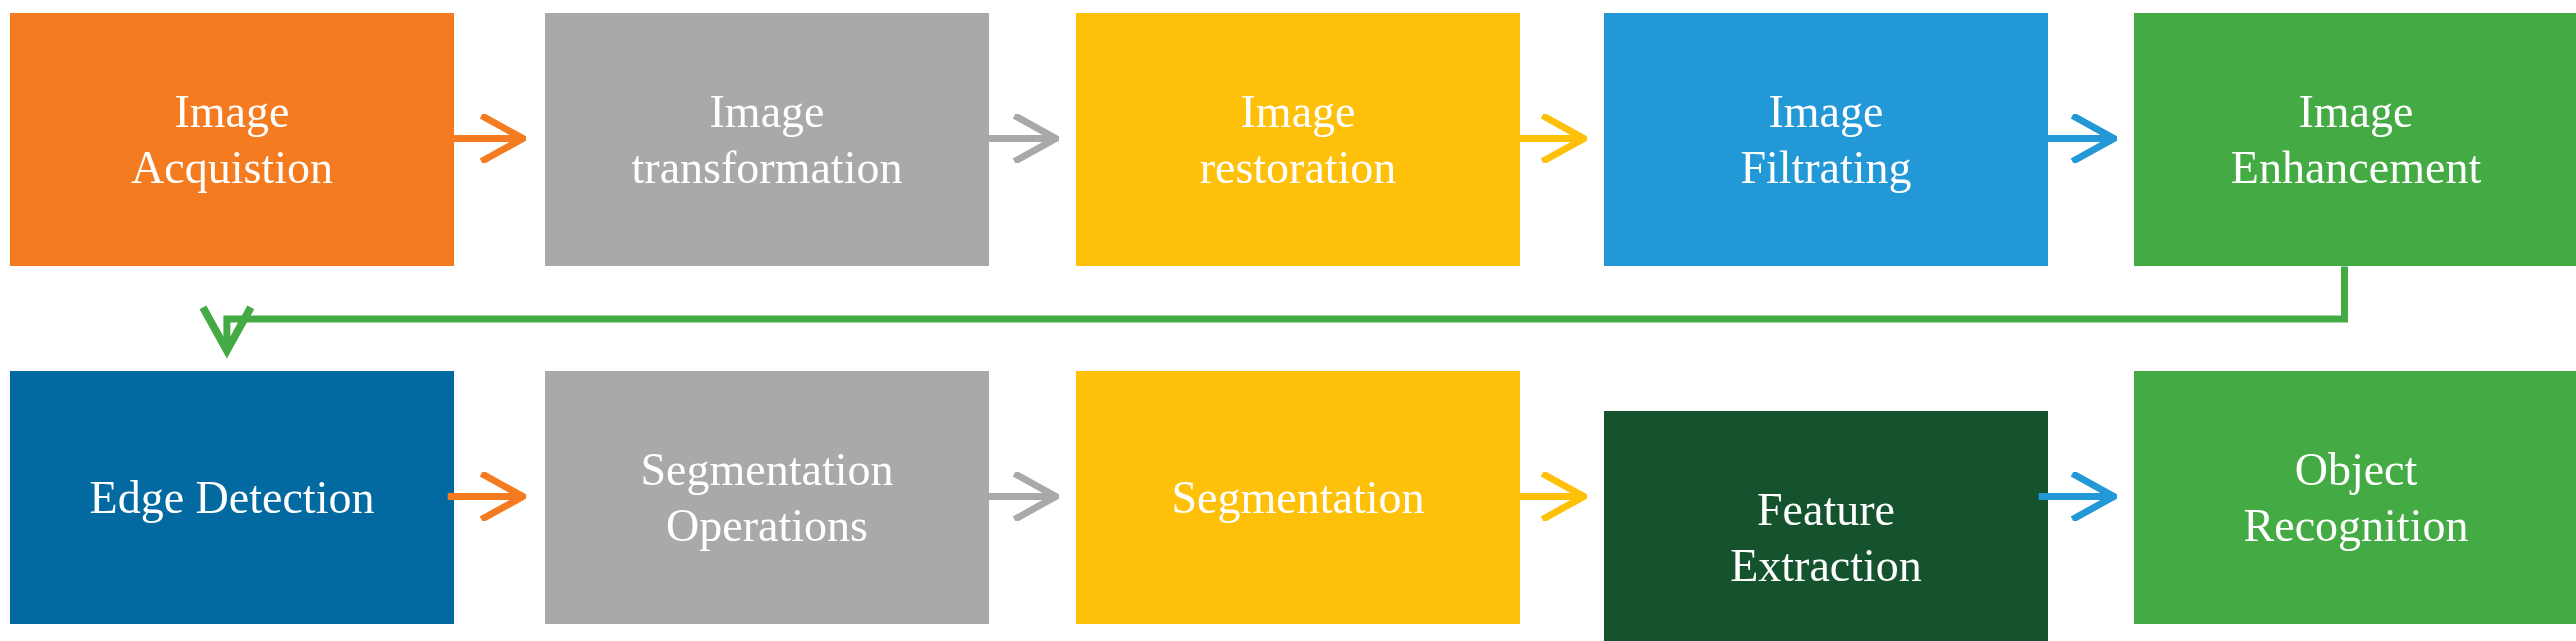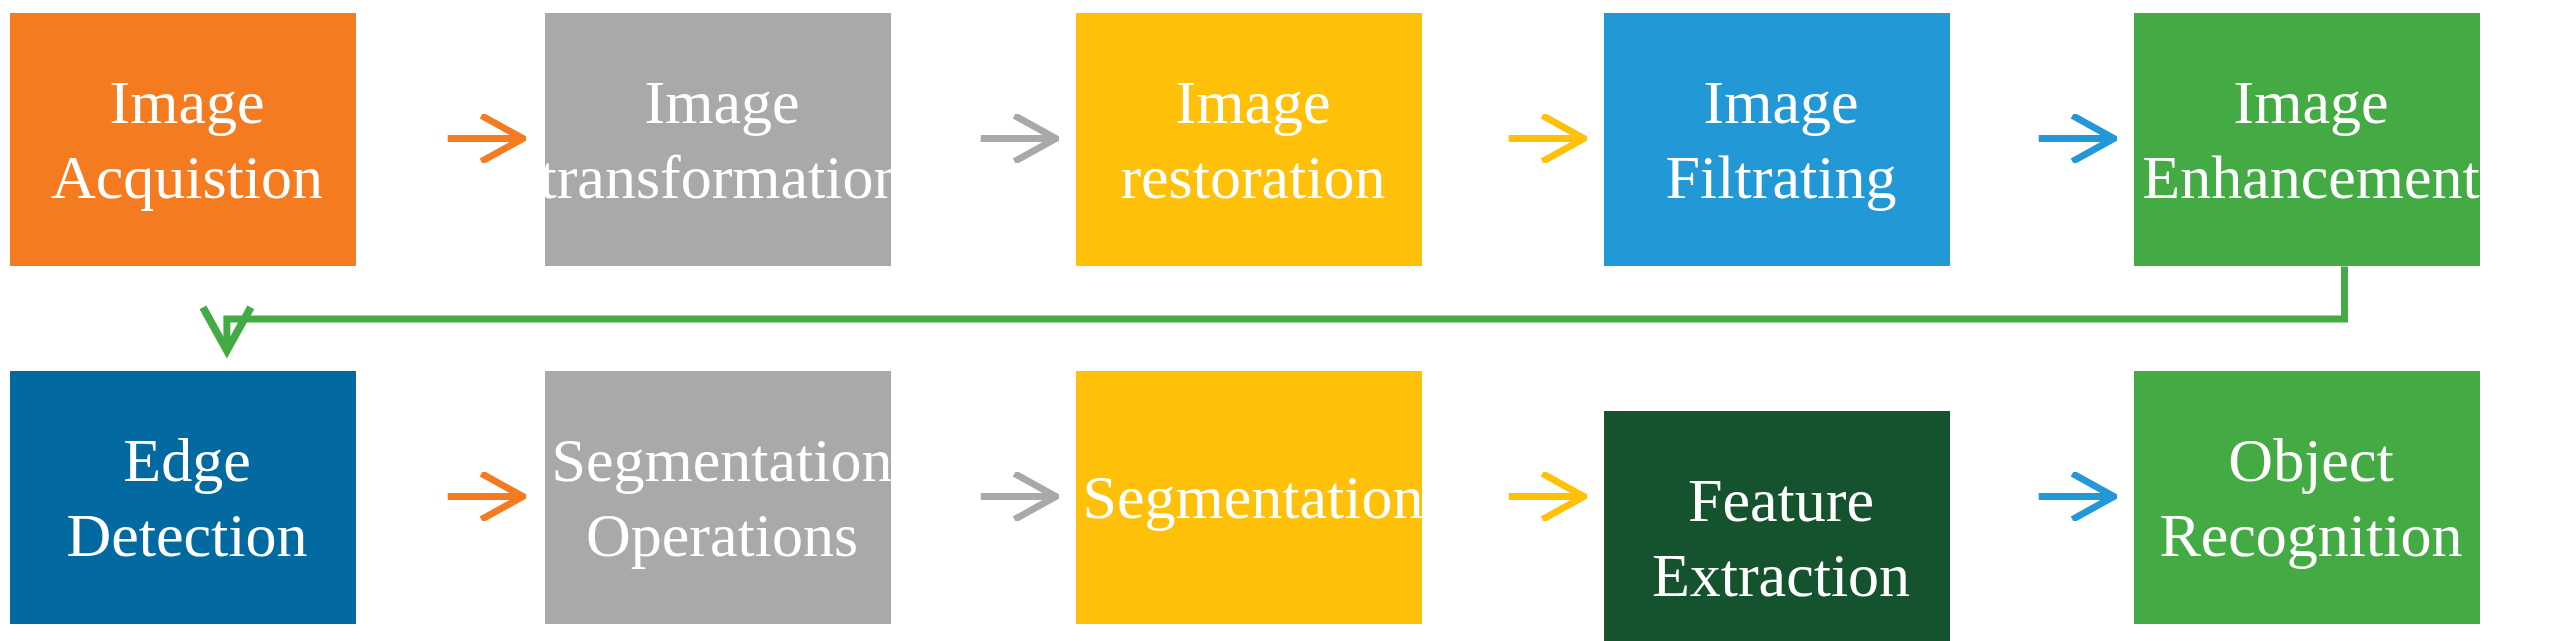--- a/index.html
+++ b/index.html
@@ -10,31 +10,30 @@
   .canvas {
     position: relative;
     width: 2576px;
     height: 641px;
     background: #ffffff;
     overflow: hidden;
     font-family: "Liberation Serif", "DejaVu Serif", serif;
   }
   .box {
     position: absolute;
-    width: 338px;
+    width: 444px;
     height: 253px;
     display: flex;
     align-items: center;
     justify-content: center;
     text-align: center;
     color: #ffffff;
-    font-size: 62px;
+    font-size: 46px;
     line-height: 1.2;
     white-space: pre-line;
-    padding-left: 8px;
   }
   .r1 { top: 13px; }
   .r2 { top: 371px; }
   .c1 { left: 10px; }
   .c2 { left: 545px; }
   .c3 { left: 1076px; }
   .c4 { left: 1604px; }
   .c5 { left: 2134px; }
   .arrow {
     position: absolute;

